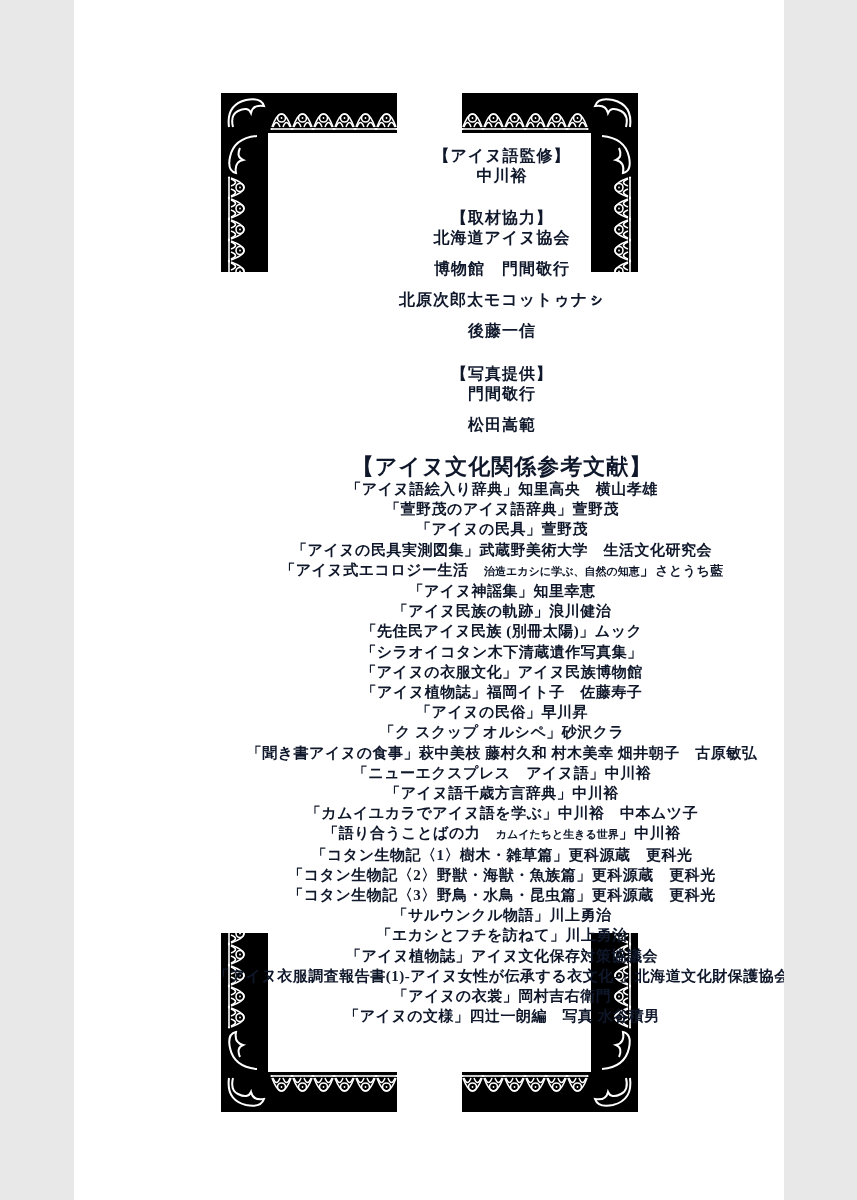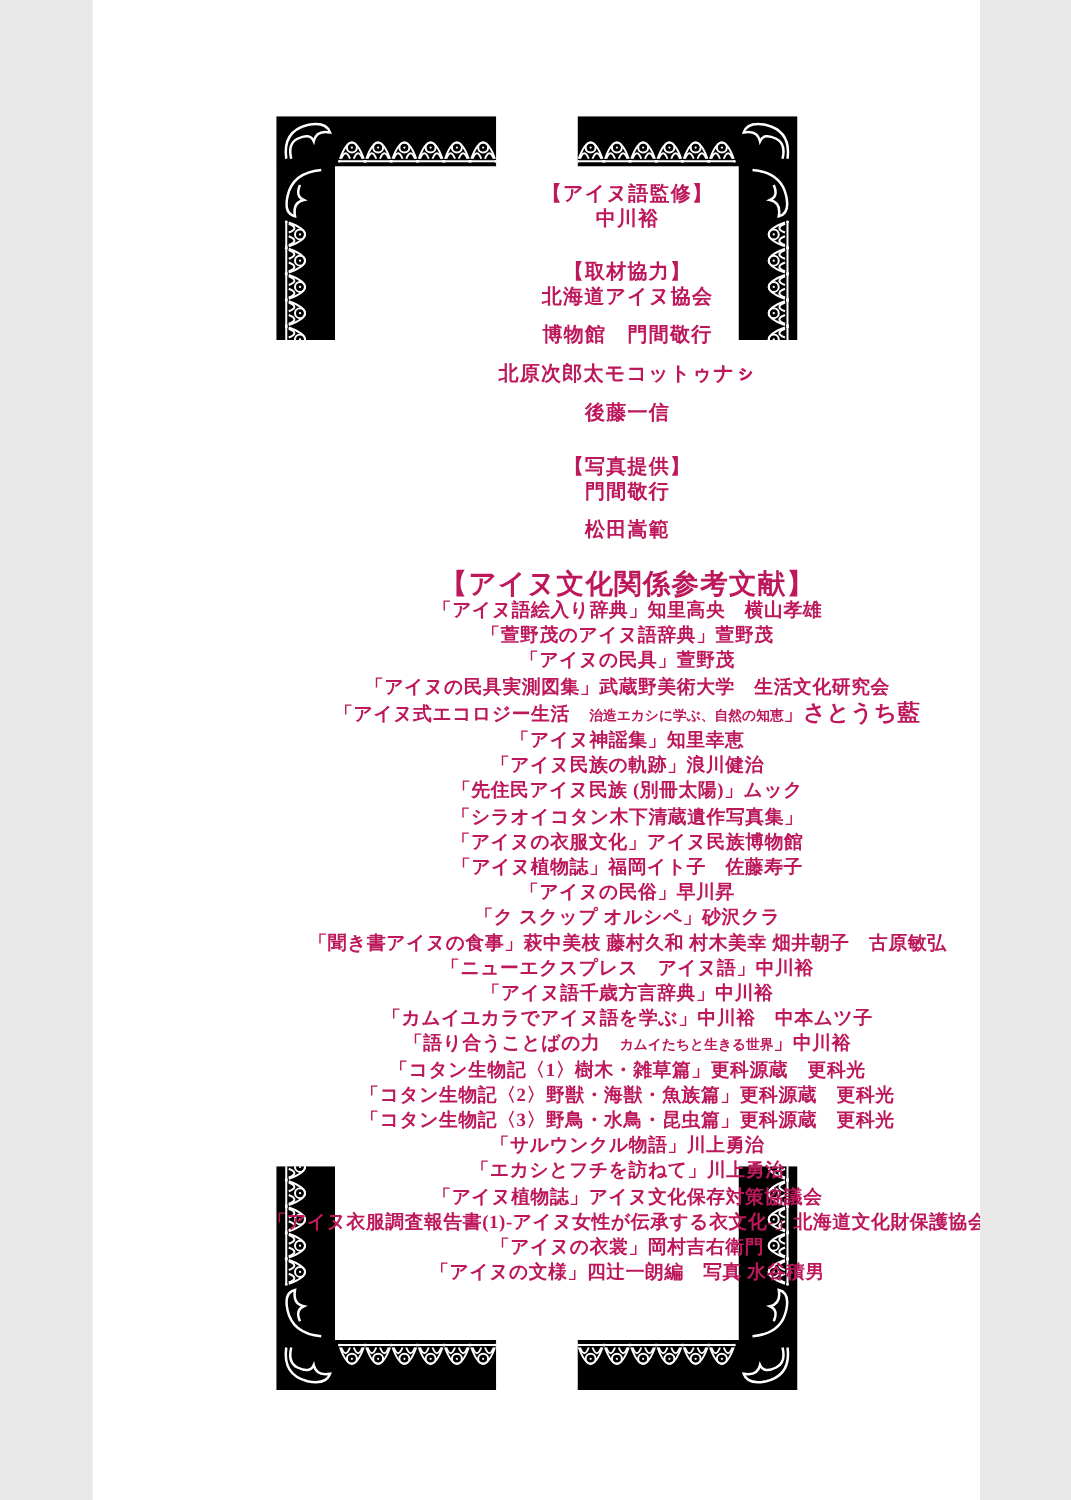--- a/index.html
+++ b/index.html
@@ -1,18 +1,18 @@
 <!DOCTYPE html>
 <html><head>
 <meta charset="utf-8">
 <style>
   html,body{margin:0;padding:0;background:#e8e8e8;}
   .page{
     position:relative;width:710px;height:1200px;margin:0 auto;
-    background:#ffffff;color:#be185d;overflow:hidden;
+    background:#ffffff;color:#0f172a;overflow:hidden;
     font-family:"Liberation Serif","DejaVu Serif",serif;
   }
   
   .corner{position:absolute;width:176px;height:179px;}
   .corner svg{display:block;width:100%;height:100%;}
   .corner.tl{left:147px;top:93px;}
   .corner.tr{right:146px;top:93px;transform:scaleX(-1);}
   .corner.bl{left:147px;bottom:88px;transform:scaleY(-1);}
   .corner.br{right:146px;bottom:88px;transform:scale(-1,-1);}
   
@@ -22,21 +22,21 @@
   }
   .h{font-size:16px;line-height:20px;letter-spacing:1px;}
   .e{font-size:16px;line-height:20px;letter-spacing:1px;}
   .gap22{margin-top:22px;}
   .gap20{margin-top:23px;}
   .gap11{margin-top:11px;}
   .bib-head{font-size:22px;line-height:20px;letter-spacing:1px;margin-top:22px;}
   .bib-list{margin-top:2px;}
   .bib-line{font-size:15px;line-height:20.2px;letter-spacing:0.5px;white-space:nowrap;}
   .bib-small{font-size:11px;letter-spacing:0;}
-  .bib-gothic{font-family:"Liberation Sans","DejaVu Sans",sans-serif;font-size:18px;}
+  .bib-gothic{font-family:"Liberation Sans","DejaVu Sans",sans-serif;font-size:13px;}
 </style>
 </head>
 <body>
 
 <div class="page">
 
   <svg width="0" height="0" style="position:absolute">
     <defs>
       <g id="ainu-unit" stroke="#ffffff" fill="none" stroke-width="1.6">
         <path d="M1 31 Q10.5 5 20 31"></path>

